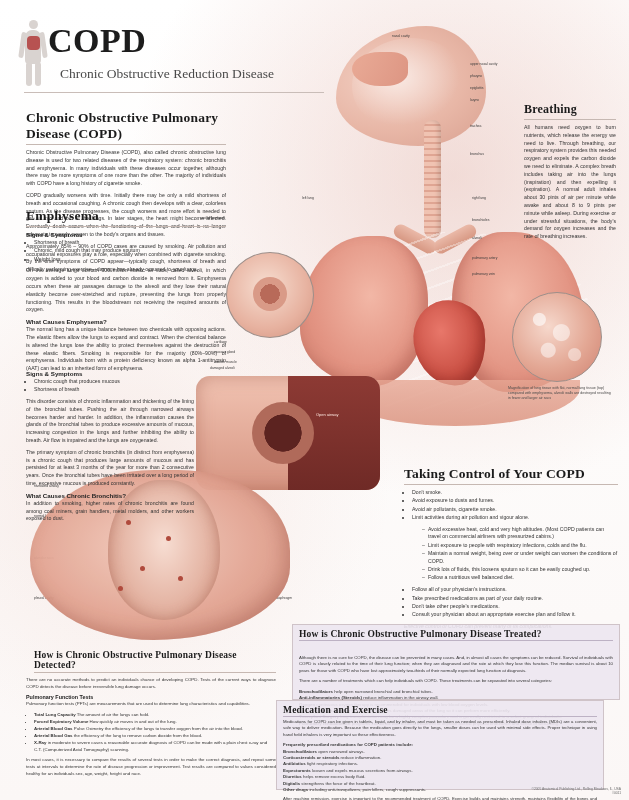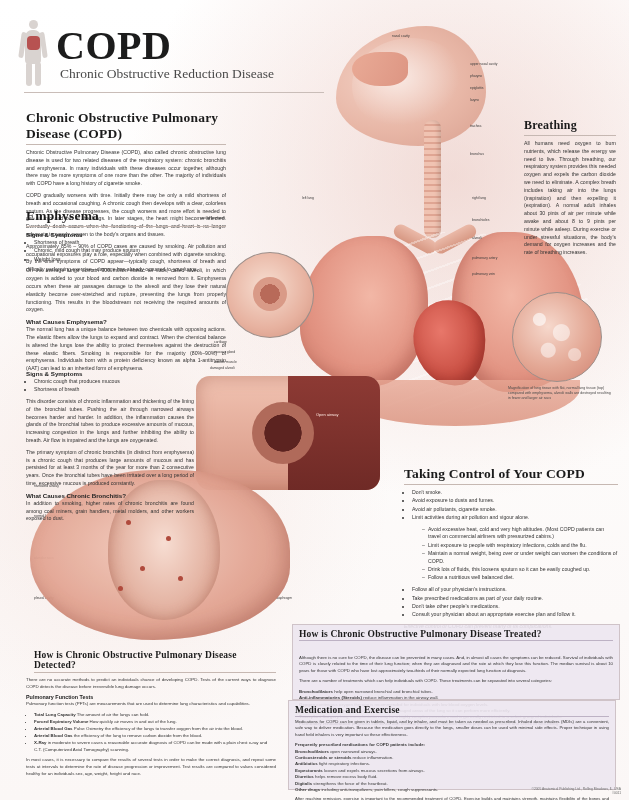--- a/index.html
+++ b/index.html
@@ -15,22 +15,22 @@
     position:absolute;inset:0;
     background:
       radial-gradient(circle at 72% 22%, rgba(226,178,168,.45) 0%, rgba(226,178,168,0) 42%),
       radial-gradient(circle at 20% 60%, rgba(233,196,186,.30) 0%, rgba(233,196,186,0) 38%),
       linear-gradient(#ffffff,#fdfbfa 55%, #fbf7f6 100%);
     overflow:hidden;
   }
   
   .header{position:absolute;left:0;top:0;width:629px;height:96px;}
   .title{
-    position:absolute;left:56px;top:22px;
-    font-size:40px;font-weight:bold;letter-spacing:.5px;color:#1c1c1c;
+    position:absolute;left:48px;top:22px;
+    font-size:34px;font-weight:bold;letter-spacing:.5px;color:#1c1c1c;
     font-family:"Liberation Serif", serif;
   }
   .subtitle{
     position:absolute;left:60px;top:66px;
     font-size:13.5px;color:#4a4a4a;font-family:"Liberation Serif", serif;
   }
   .headrule{position:absolute;left:24px;top:92px;width:300px;height:1px;background:#c9bdb8;}
   .body-icon{
     position:absolute;left:16px;top:18px;width:34px;height:70px;
   }
@@ -304,21 +304,21 @@
       <li>Chronic cough that produces mucous</li>
       <li>Shortness of breath</li>
     </ul>
     <p class="t">This disorder consists of chronic inflammation and thickening of the lining of the bronchial tubes. Pushing the air through narrowed airways becomes harder and harder. In addition, the inflammation causes the glands of the bronchial tubes to produce excessive amounts of mucous, increasing congestion in the lungs and further inhibiting the ability to breath. Air flow is impaired and the lungs are oxygenated.</p>
     <p class="t">The primary symptom of chronic bronchitis (in distinct from emphysema) is a chronic cough that produces large amounts of mucous and has persisted for at least 3 months of the year for more than 2 consecutive years. Once the bronchial tubes have been irritated over a long period of time, excessive mucous is produced constantly.</p>
     <div class="h3">What Causes Chronic Bronchitis?</div>
     <p class="t">In addition to smoking, higher rates of chronic bronchitis are found among coal miners, grain handlers, metal molders, and other workers exposed to dust.</p>
   </div>
 
   <div class="block" style="left:524px;top:102px;width:92px;">
-    <div class="h2 rule" style="font-size:12px;margin-top:16px;">Breathing</div>
+    <div class="h2 rule" style="font-size:12px;">Breathing</div>
     <p class="t">All humans need oxygen to burn nutrients, which release the energy we need to live. Through breathing, our respiratory system provides this needed oxygen and expels the carbon dioxide we need to eliminate. A complex breath includes taking air into the lungs (inspiration) and then expelling it (expiration). A normal adult inhales about 30 pints of air per minute while awake and about 8 to 9 pints per minute while asleep. During exercise or under stressful situations, the body's demand for oxygen increases and the rate of breathing increases.</p>
   </div>
 
   <div class="block" style="left:404px;top:466px;width:214px;">
     <div class="h2 rule">Taking Control of Your COPD</div>
     <ul class="t">
       <li>Don't smoke.</li>
       <li>Avoid exposure to dusts and fumes.</li>
       <li>Avoid air pollutants, cigarette smoke.</li>
       <li>Limit activities during air pollution and vigour alone.</li>
@@ -364,21 +364,21 @@
         <b>Transplant Surgery</b>
         <span>lung transplantation may be a highly complex procedure and is generally restricted to a select group of individuals.</span>
       </div>
       <div class="smallprint">
         <b>Pulmonary rehabilitation</b>
         <span>programs combined with medical treatment to improve overall physical endurance and sense of well-being.</span>
       </div>
     </div>
   </div>
 
-  <div class="panel panel-purple" style="left:288px;top:700px;width:326px;height:88px;">
+  <div class="panel panel-purple" style="left:276px;top:700px;width:326px;height:88px;">
     <div style="padding:4px 6px;">
       <div class="h2" style="font-size:9.5px;border-bottom:1px solid #bdb2c4;padding-bottom:1px;margin-bottom:2px;">Medication and Exercise</div>
       <p class="t" style="font-size:4.3px;">Medications for COPD can be given in tablets, liquid, and by inhaler, and must be taken as needed as prescribed. Inhaled dose inhalers (MDIs) are a convenient, safe way to deliver medication. Because the medication goes directly to the lungs, smaller doses can be used with minimal side effects. Proper technique in using hand held inhalers is very important so these effectiveness.</p>
       <div class="smallprint">
         <b>Frequently prescribed medications for COPD patients include:</b>
       </div>
       <div class="smallprint">
         <b>Bronchodilators</b>
         <span>open narrowed airways.</span>
       </div>

